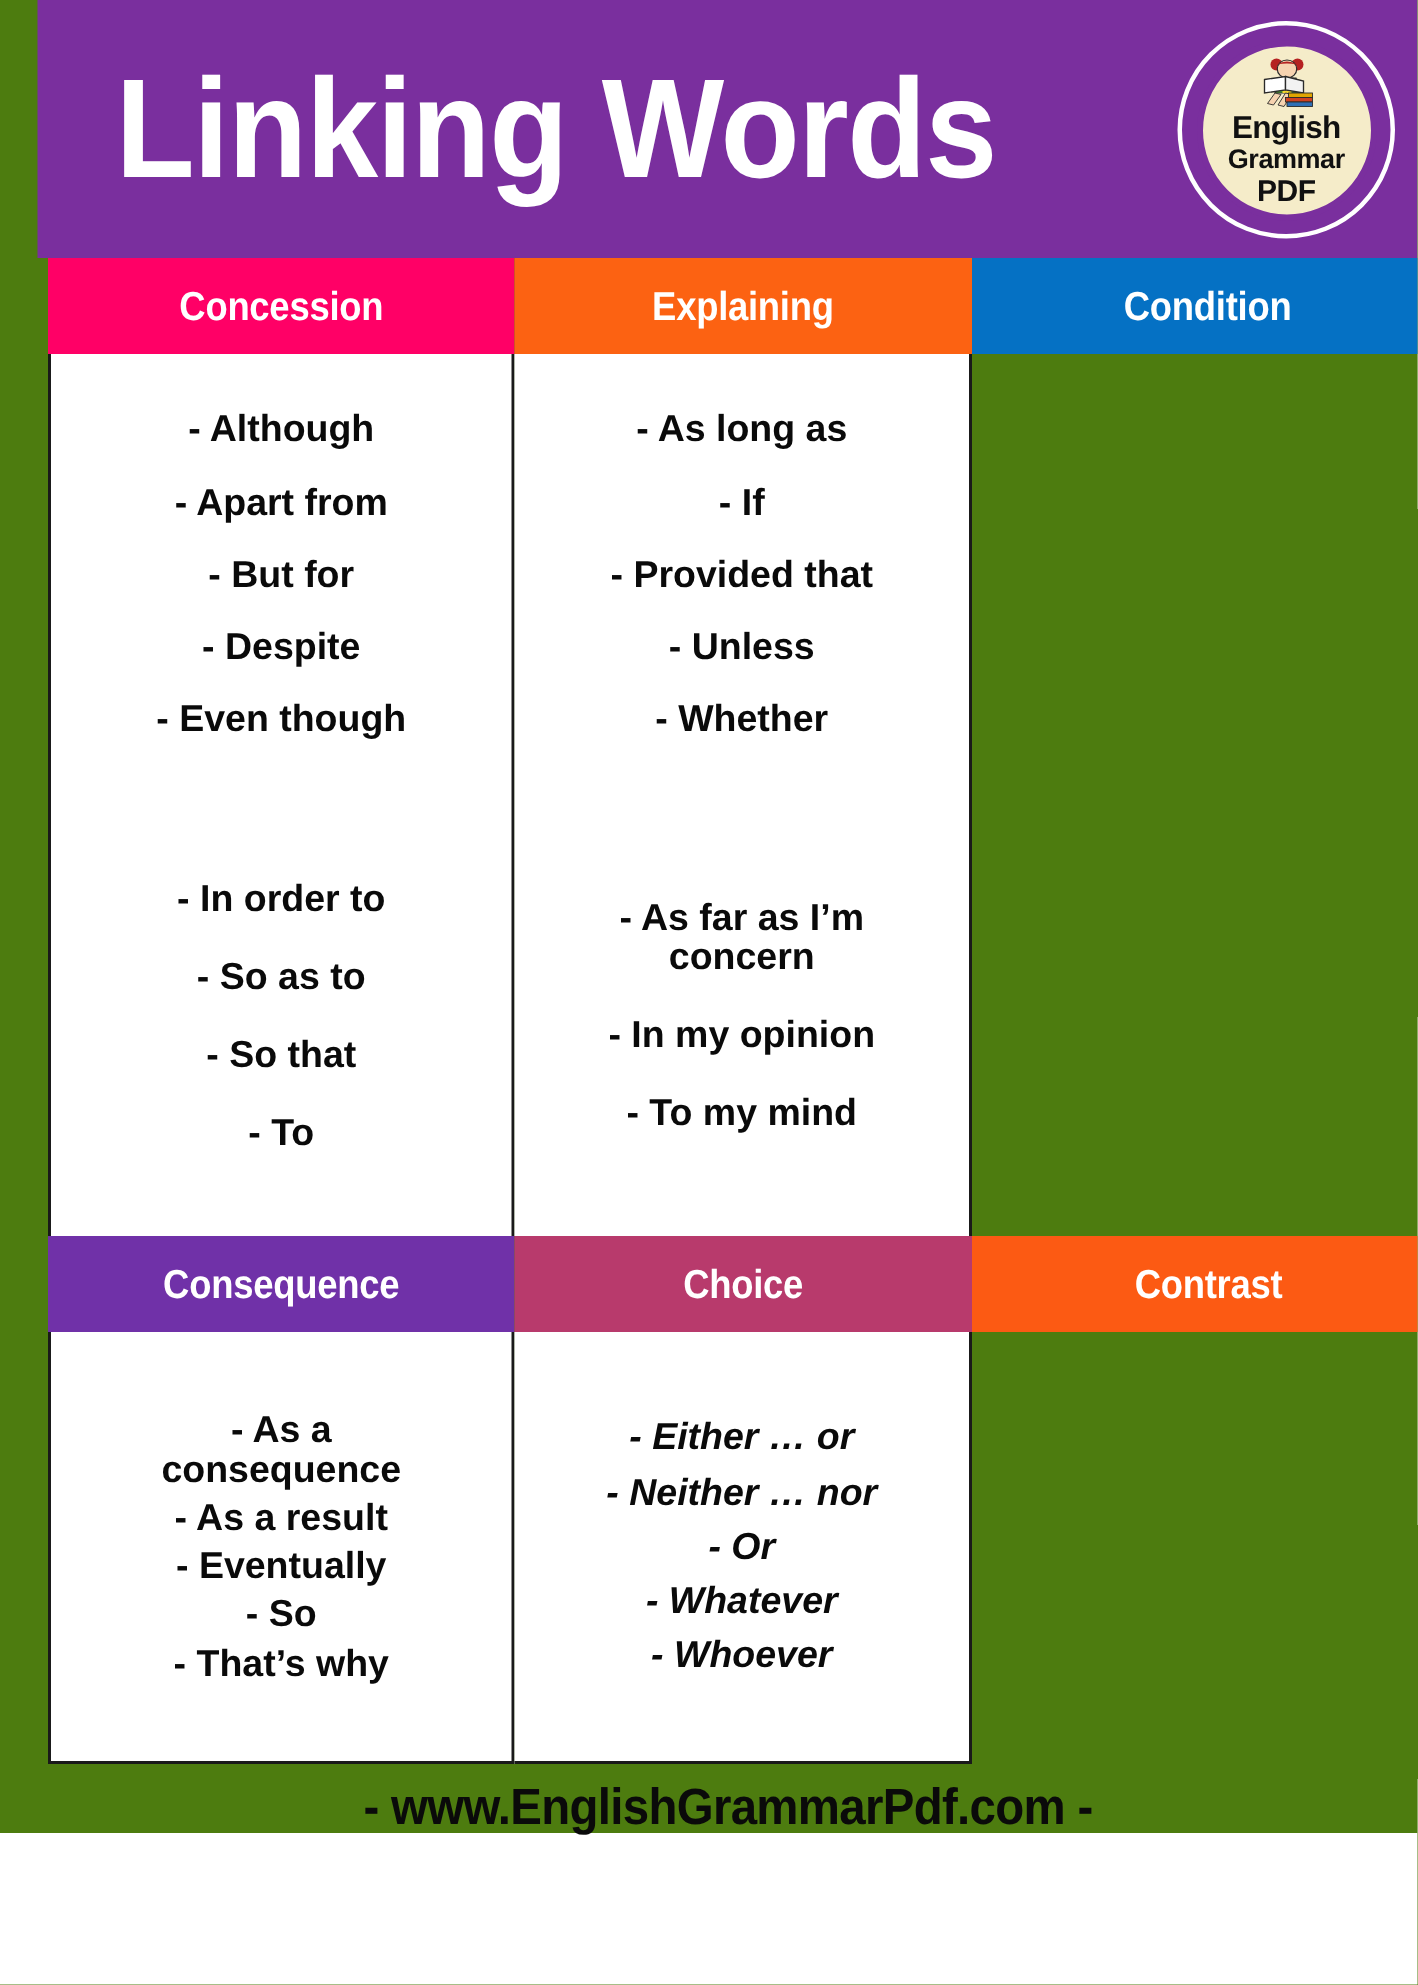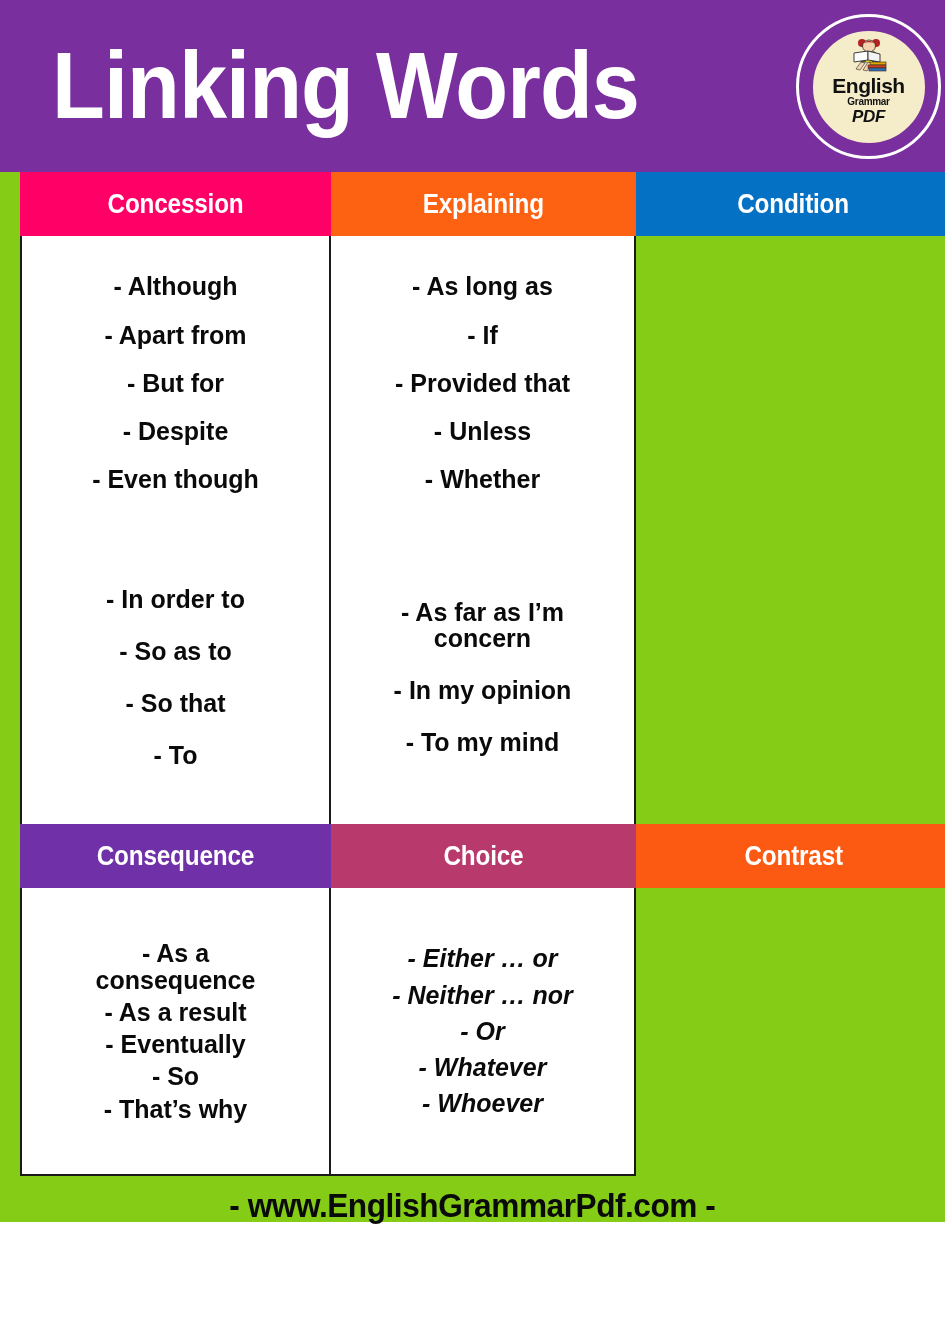--- a/index.html
+++ b/index.html
@@ -11,22 +11,23 @@
     height: 1323px;
     background: #ffffff;
     font-family: "Liberation Sans", sans-serif;
     overflow: hidden;
   }
 
   .page {
     position: relative;
     width: 945px;
     height: 1222px;
-    background: #84cc16;
-    box-sizing: border-box;
+    background: #4d7c0f;
+    box-sizing: border-box;
+    padding-left: 25px;
   }
 
   
   .header-band {
     position: relative;
     height: 172px;
     background: #7a2f9e;
     display: flex;
     align-items: center;
     padding-left: 52px;
@@ -40,21 +41,21 @@
     line-height: 1;
     font-family: "Liberation Sans", sans-serif;
     transform: scaleX(0.92);
     transform-origin: left center;
     white-space: nowrap;
   }
 
   
   .logo-badge {
     position: absolute;
-    right: 4px;
+    right: 15px;
     top: 14px;
     width: 145px;
     height: 145px;
     border-radius: 50%;
     background: #7a2f9e;
     border: 3px solid #ffffff;
     box-sizing: border-box;
     display: flex;
     align-items: center;
     justify-content: center;
@@ -80,39 +81,38 @@
     margin-bottom: 1px;
   }
   .logo-line1 {
     font-size: 21px;
     font-weight: bold;
     color: #111111;
     line-height: 1;
     letter-spacing: -0.5px;
   }
   .logo-line2 {
-    font-size: 10px;
+    font-size: 18px;
     font-weight: bold;
     color: #111111;
     line-height: 1.15;
     letter-spacing: -0.3px;
   }
   .logo-line3 {
-    font-size: 17px;
+    font-size: 20px;
     font-weight: bold;
     color: #111111;
     line-height: 1.2;
     letter-spacing: -0.3px;
-    font-style: italic;
   }
 
   
   .grid {
     position: relative;
-    margin: 0 7px 0 20px;
+    margin: 0 7px 0 7px;
     box-sizing: border-box;
   }
   .band-row {
     display: flex;
     width: 100%;
   }
   .band-cell {
     flex: 0 0 311px;
     height: 64px;
     display: flex;

